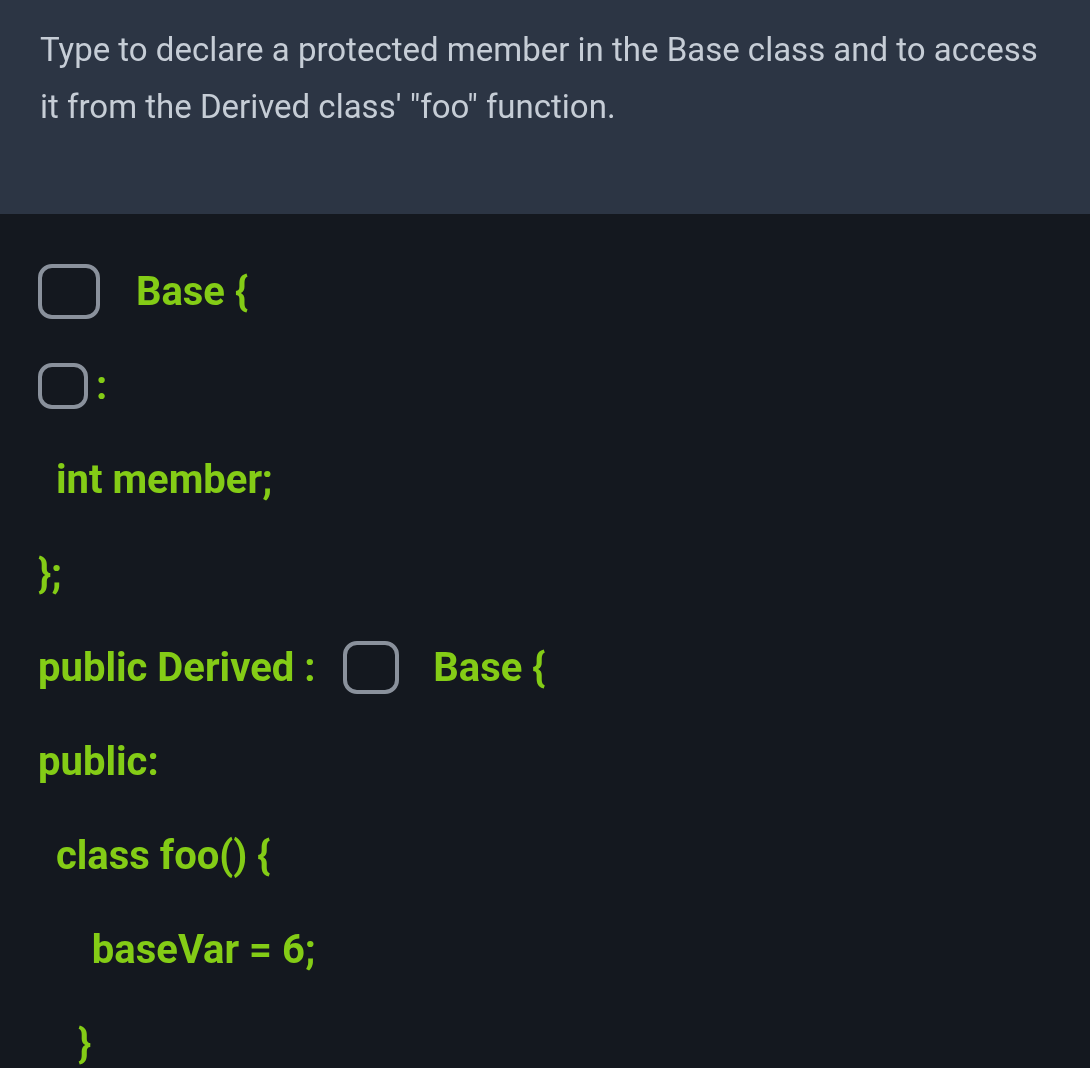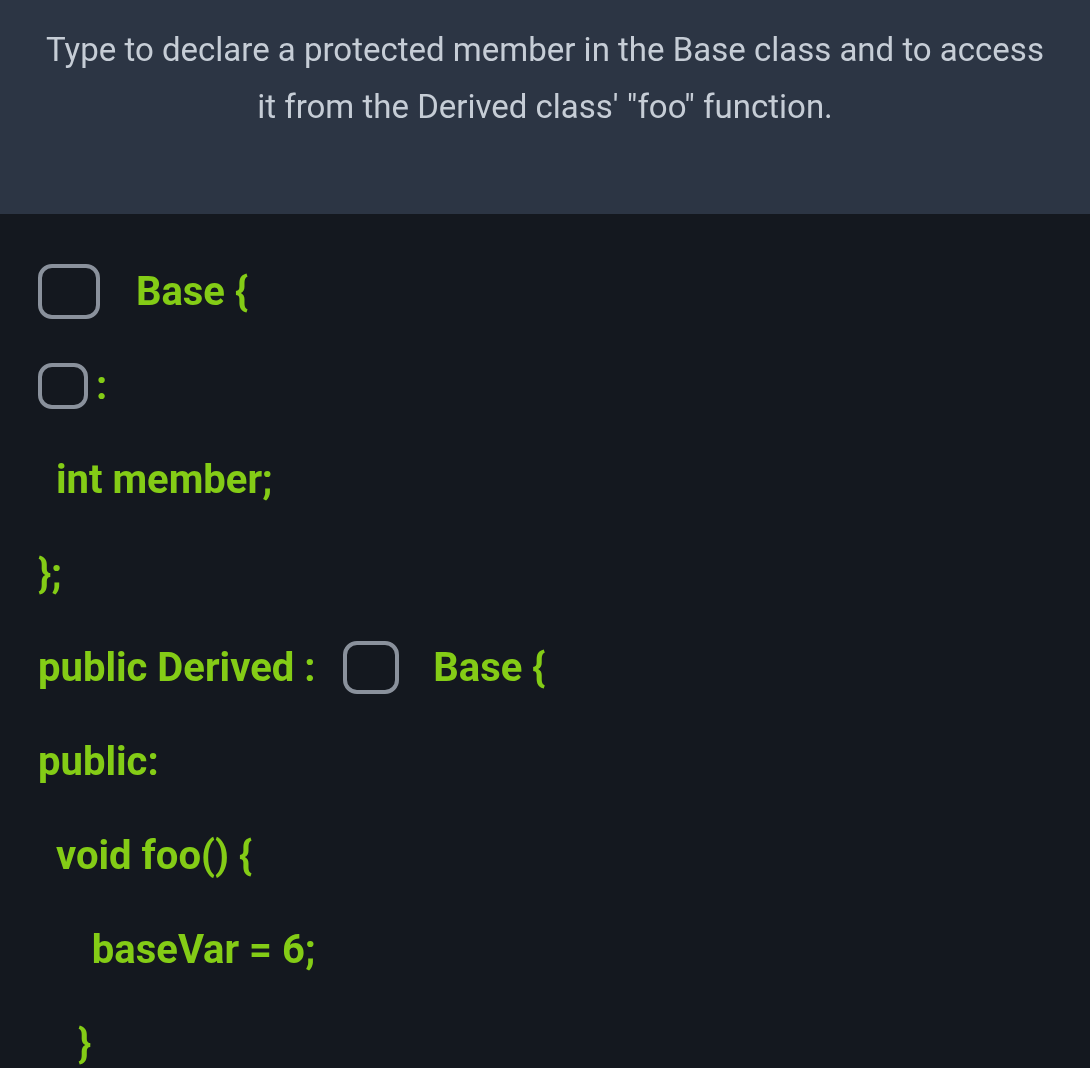--- a/index.html
+++ b/index.html
@@ -1,19 +1,18 @@
 <!DOCTYPE html>
 <html><head>
   <meta charset="utf-8">
   <style>
     * {
       margin: 0;
       padding: 0;
       box-sizing: border-box;
-      text-align: center;
     }
     body {
       font-family: -apple-system, BlinkMacSystemFont, "Segoe UI", Roboto, Helvetica, Arial, sans-serif;
       background: #1a1f2e;
       color: #ffffff;
       width: 1090px;
       height: 1068px;
       overflow: hidden;
     }
     .prompt-section {
@@ -105,21 +104,21 @@
     <span class="code-text">public Derived :  </span>
     <span class="input-box inline"></span>
     <span class="code-text">  Base {</span>
   </div>
 
   <div class="code-line">
     <span class="code-text">public:</span>
   </div>
 
   <div class="code-line indent-1">
-    <span class="code-text"> void foo() {</span>
+    <span class="code-text"> class foo() {</span>
   </div>
 
   <div class="code-line indent-2">
     <span class="code-text">   baseVar = 6;</span>
   </div>
 
   <div class="code-line indent-3">
     <span class="code-text">  }</span>
   </div>
 

